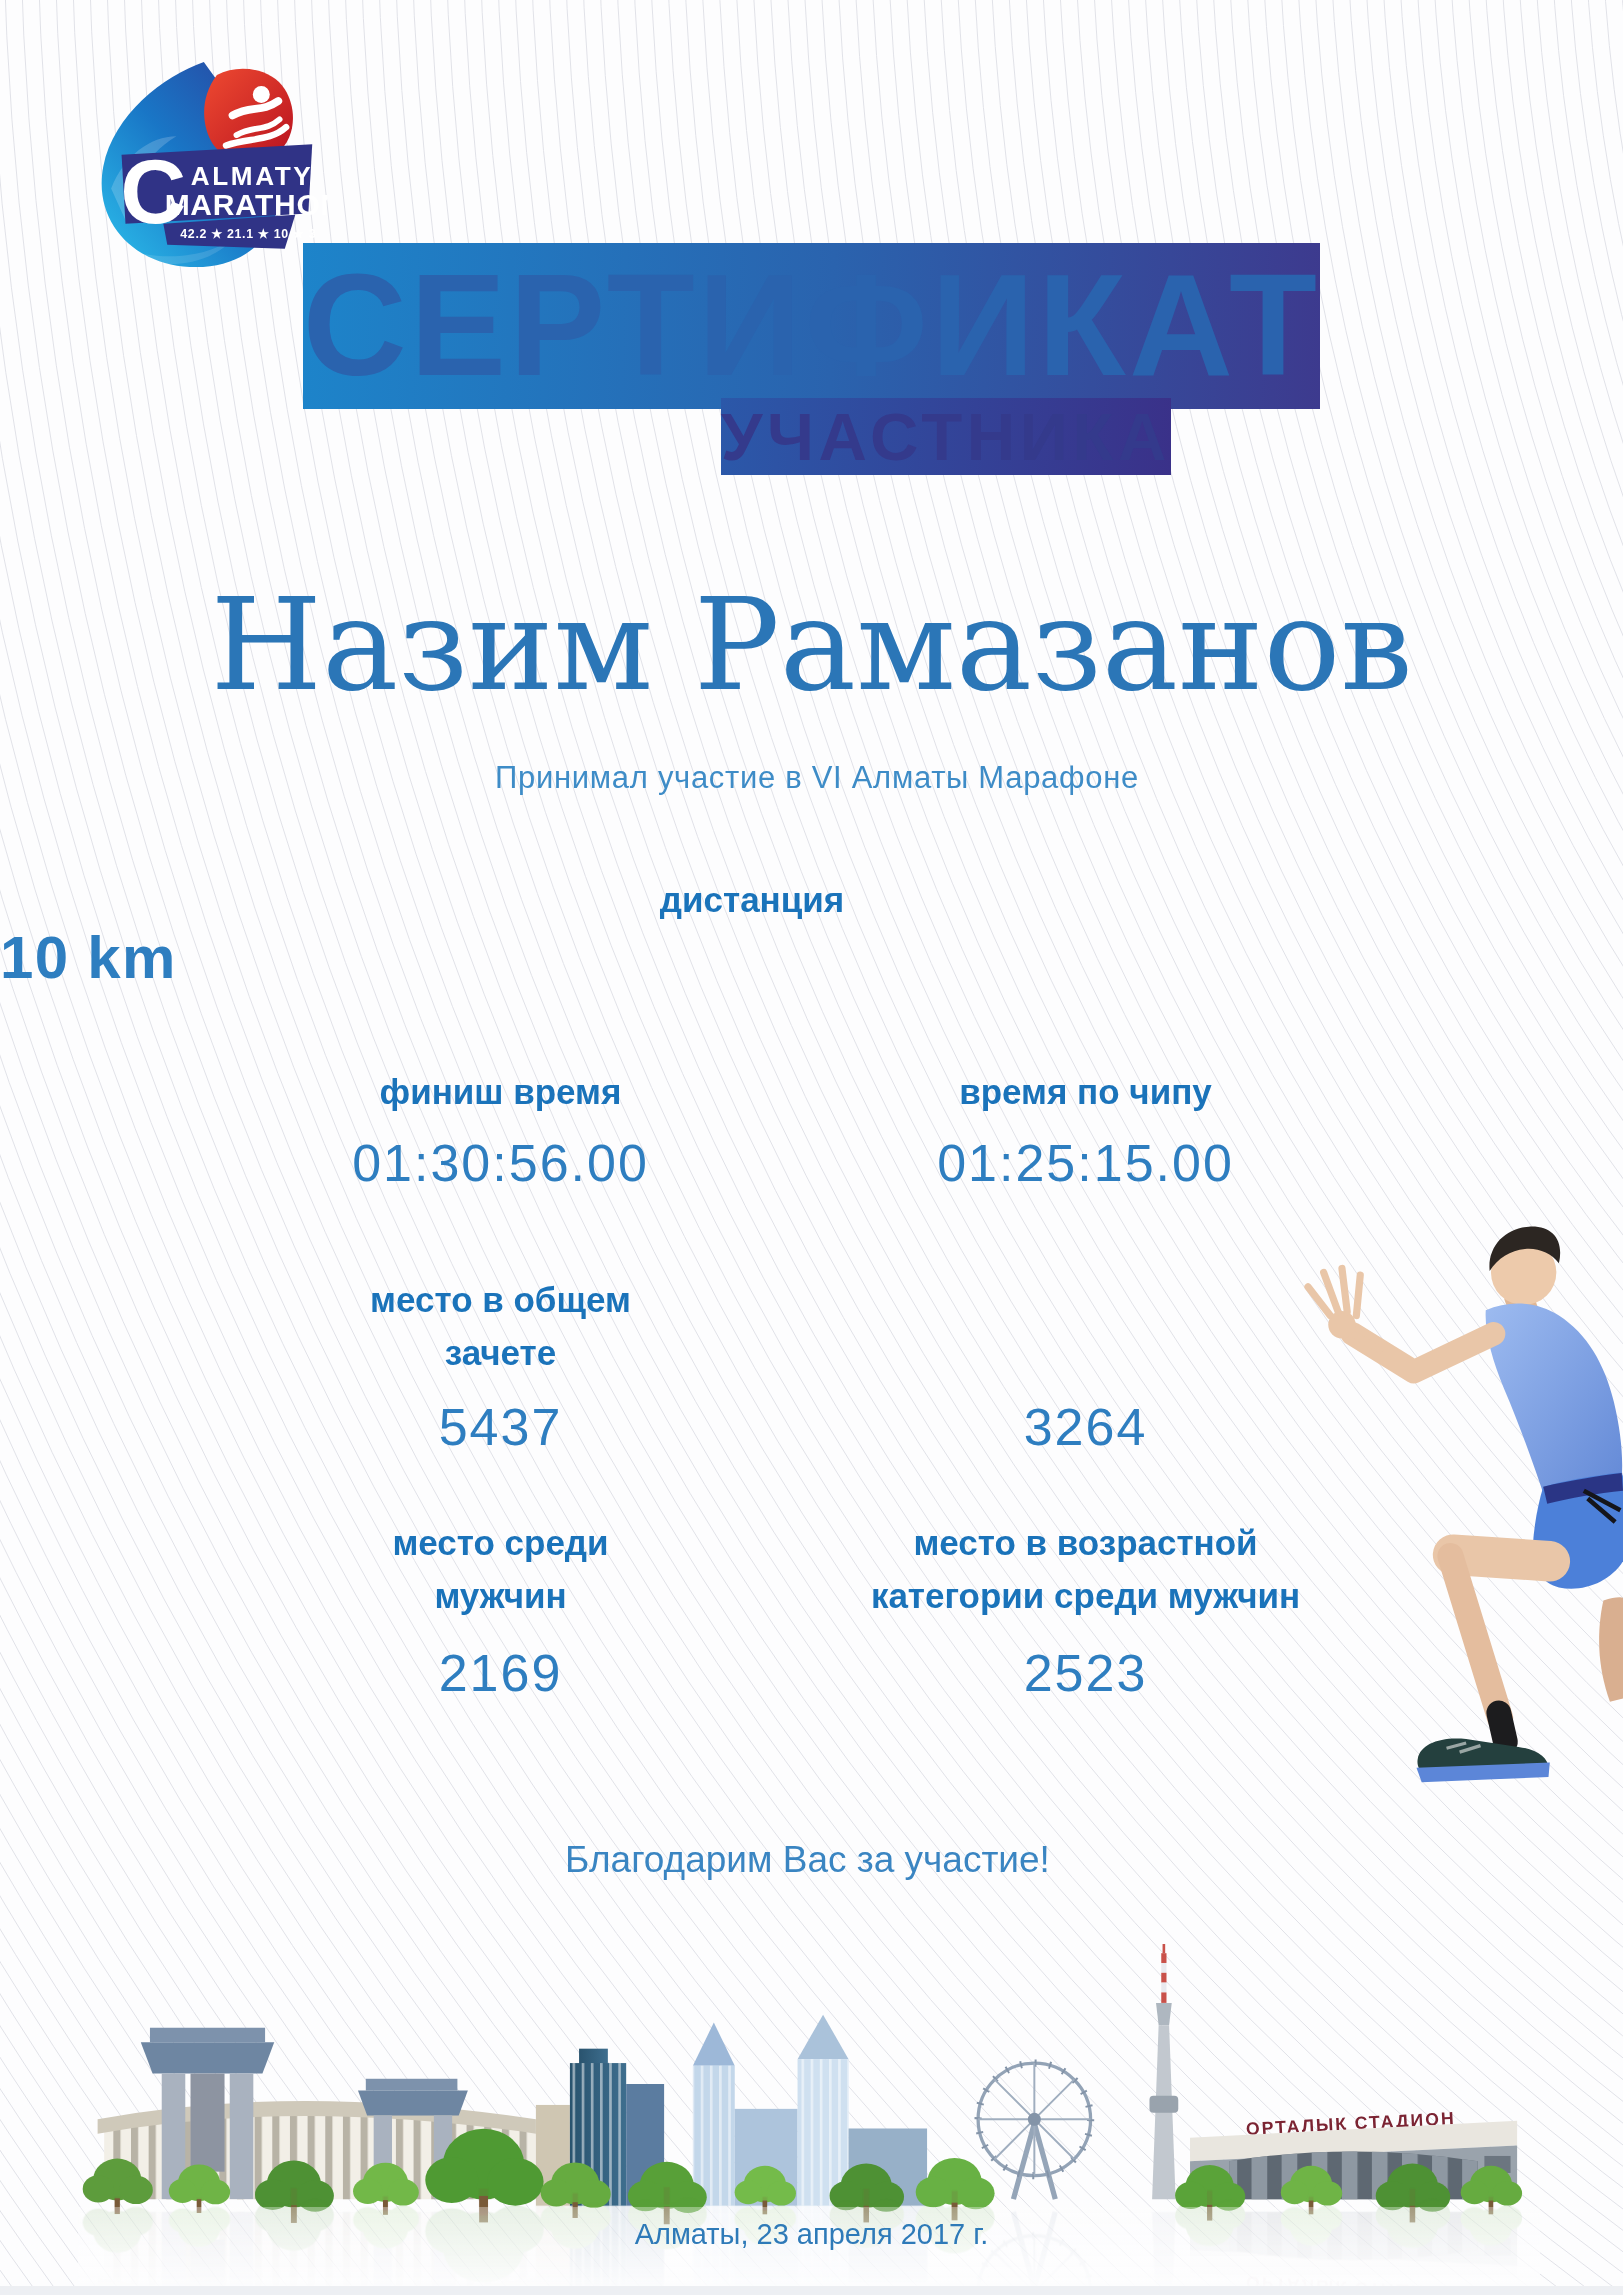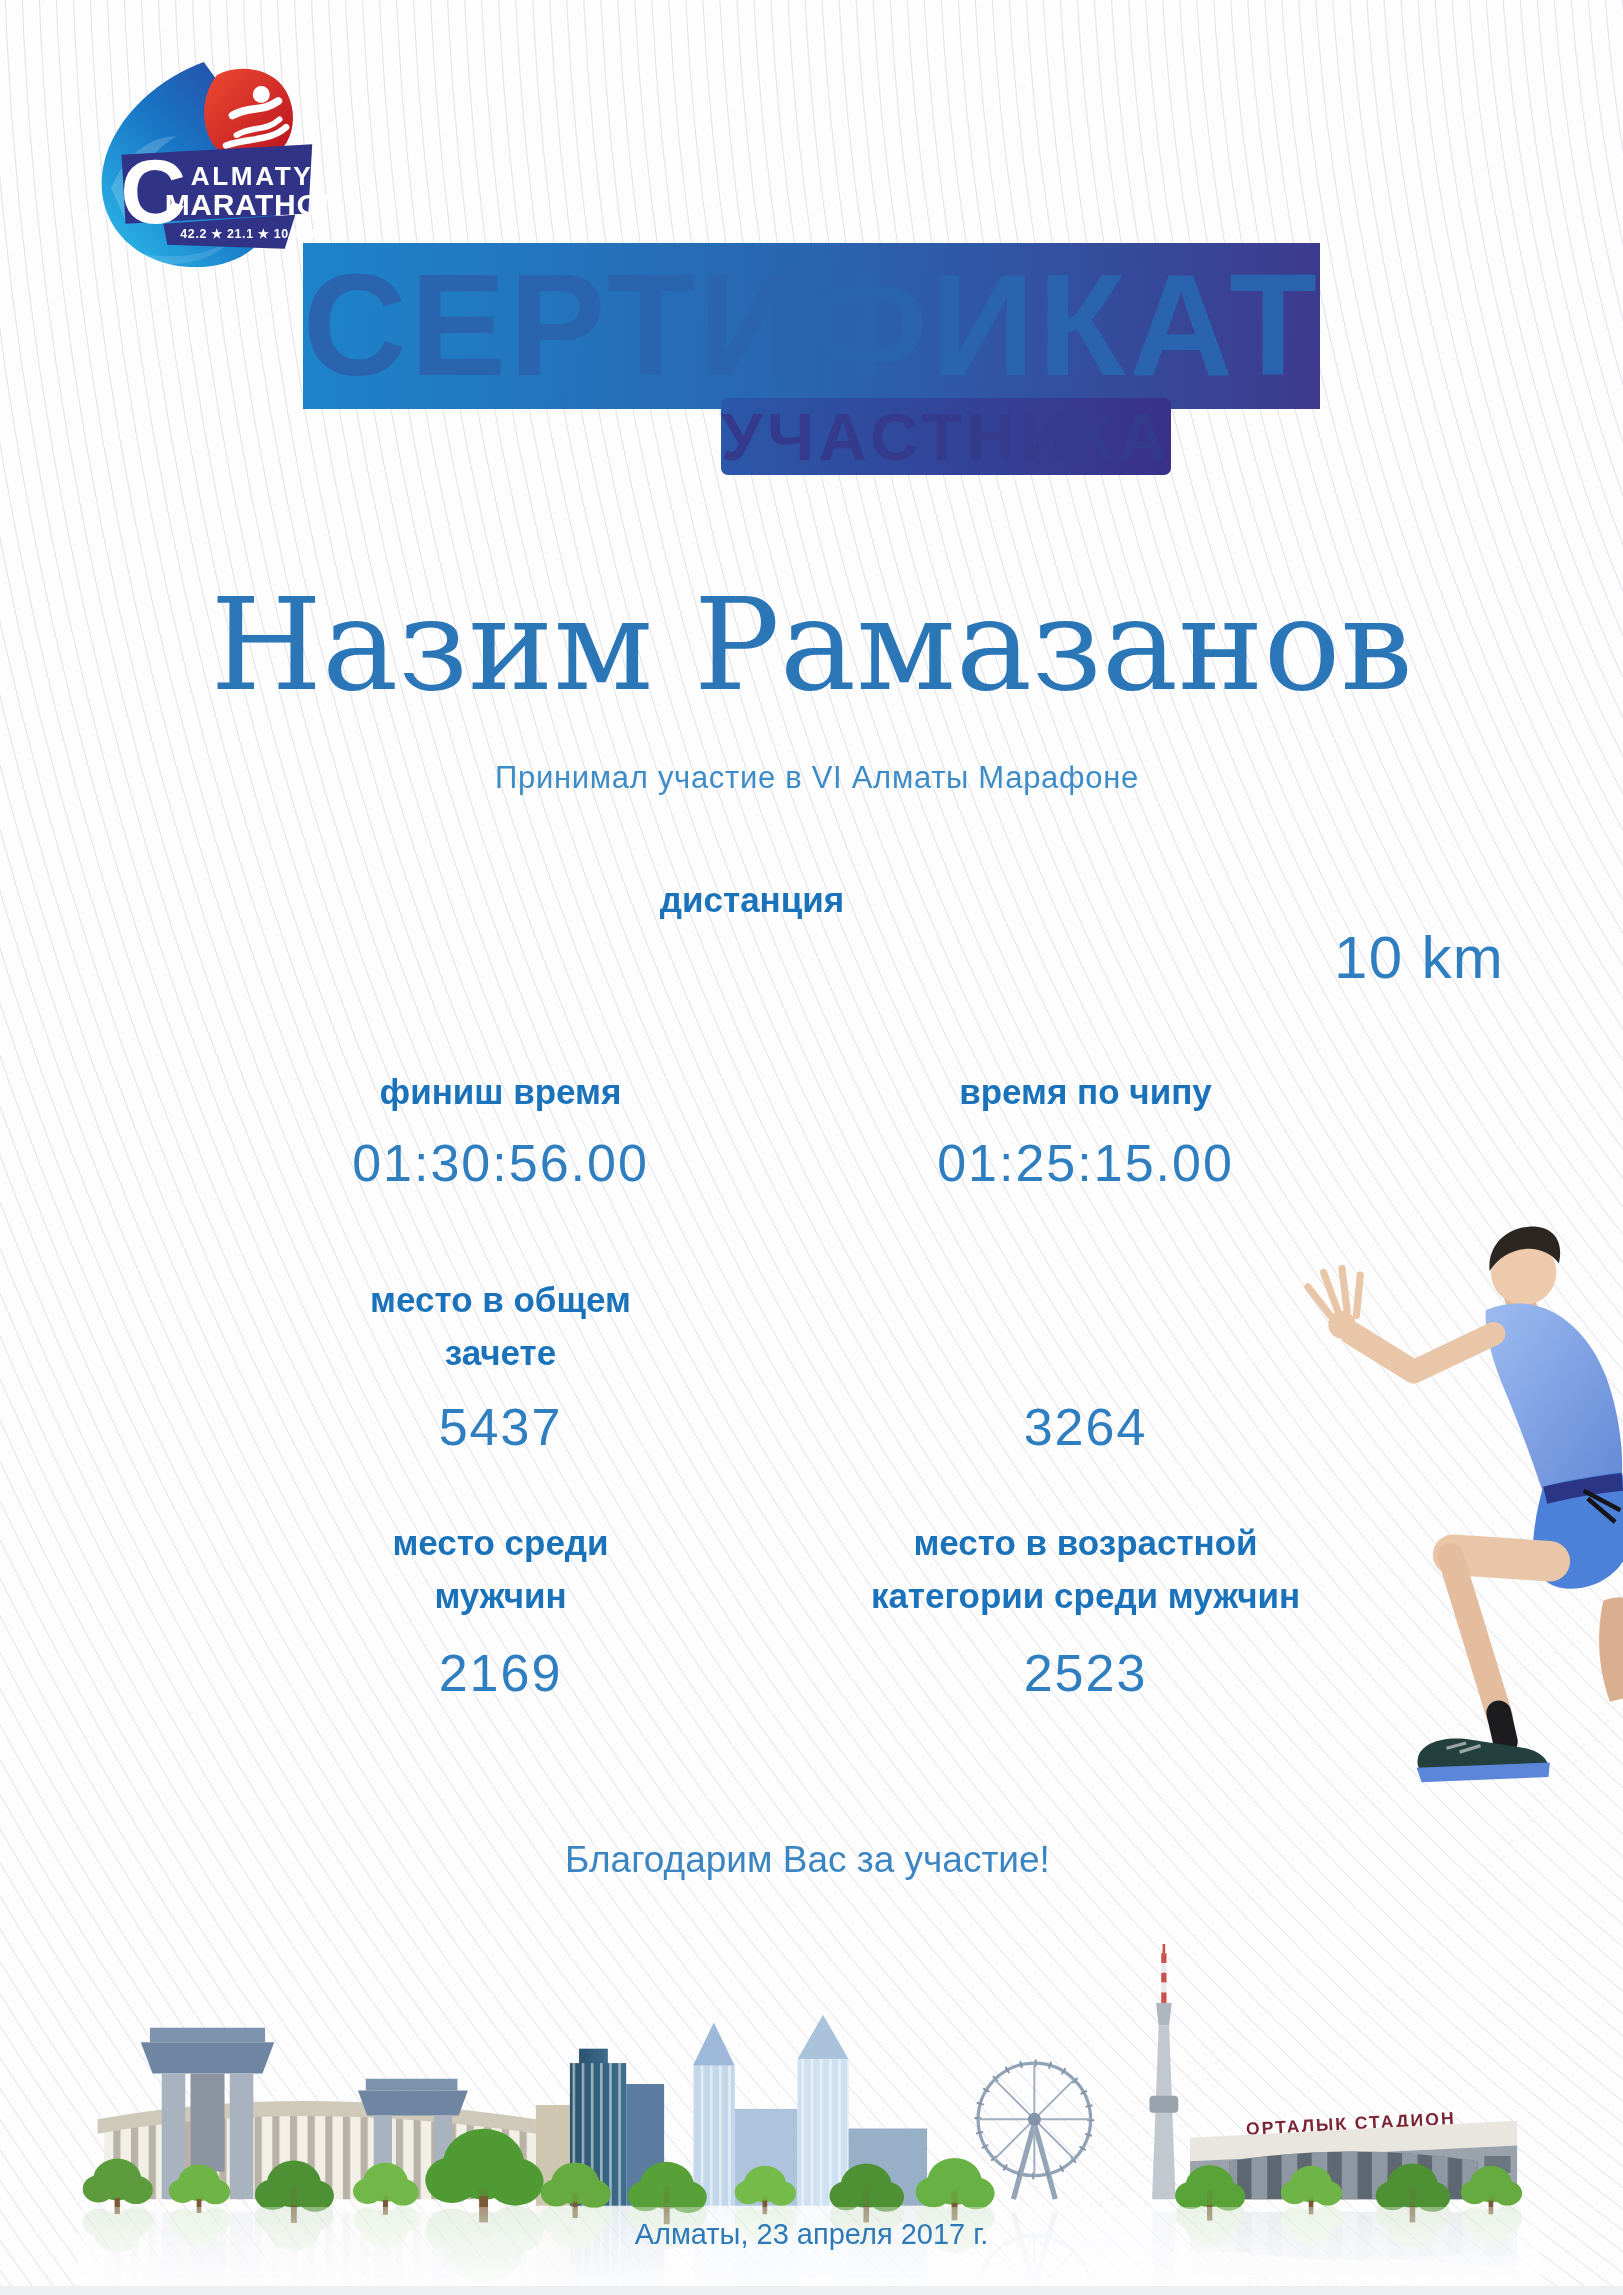--- a/index.html
+++ b/index.html
@@ -9,37 +9,37 @@
   #bg-arcs circle{fill:none;stroke:#e0e1e8;stroke-width:1.5;}
   .layer{position:absolute;z-index:2;}
 
   .logo-box{left:65px;top:58px;width:262px;height:222px;}
 
   .title-row{left:0;right:0;top:243px;text-align:center;}
   .title-row .grad{display:inline-block;font-size:144px;font-weight:800;letter-spacing:3.3px;
      color:#2a63ae;background:linear-gradient(92deg,#1d84ca 0%,#2a63ae 52%,#3d3a8e 100%);}
   .subtitle-row{left:0;top:398px;width:1171px;text-align:right;}
   .subtitle-row .grad{display:inline-block;font-size:67px;font-weight:800;letter-spacing:4.6px;
-     color:#343a8c;background:linear-gradient(92deg,#2b58a9 0%,#3a3189 100%);border-radius:7px;}
+     color:#343a8c;background:linear-gradient(92deg,#2b58a9 0%,#3a3189 100%);}
   @supports ((-webkit-background-clip:text) or (background-clip:text)){
     .grad{-webkit-background-clip:text;background-clip:text;color:transparent;}
   }
 
   .name-row{left:0;right:0;top:570px;text-align:center;font-family:"DejaVu Serif",serif;
      font-size:128px;color:#2b76b7;white-space:nowrap;}
   .participation-row{left:0;right:0;top:760px;text-align:center;font-size:31px;
      color:#3e8cc7;letter-spacing:0.7px;margin-left:11px;}
 
   .stat{position:absolute;z-index:2;text-align:center;}
   .stat .label{font-size:35px;font-weight:bold;color:#1a73ba;line-height:1.5;}
   .stat .value{font-size:52px;font-weight:300;color:#2e7ec0;letter-spacing:2px;}
   .dist-label{left:0;top:880px;width:1504px;text-align:center;font-size:35px;
      font-weight:bold;color:#1a73ba;}
-  .dist-value{left:0;top:923px;width:1504px;text-align:right;font-size:60px;
-     font-weight:400;color:#2e7ec0;letter-spacing:1.3px;}
+  .dist-value{left:0;top:923px;width:1504px;text-align:left;font-size:60px;
+     font-weight:700;color:#2e7ec0;letter-spacing:1.3px;}
 
   .col-l{left:265px;width:471px;}
   .col-r{left:850px;width:471px;}
   .r1l{top:1066px;} .r1v{top:1133px;}
   .r2l{top:1274px;} .r2v{top:1397px;}
   .r3l{top:1517px;} .r3v{top:1643px;}
   .pad-460{padding:0 85px;} .pad-420{padding:0 98px;} .pad-600{padding:0 39px;}
 
   .thanks-row{left:0;right:8px;top:1839px;text-align:center;font-size:37px;color:#3a85c2;}
   .skyline-box{left:78px;top:1944px;width:1462px;height:350px;z-index:1;}

